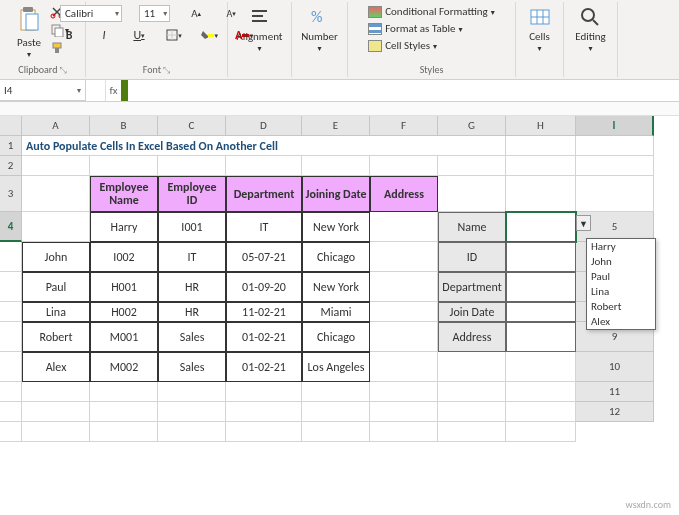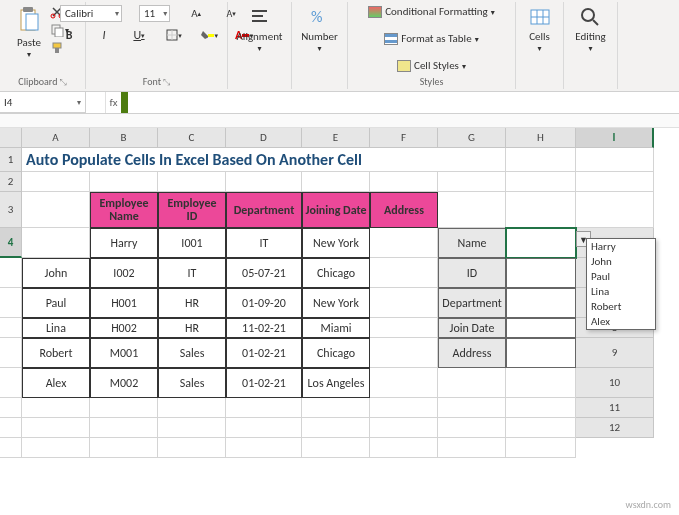--- a/index.html
+++ b/index.html
@@ -24,22 +24,22 @@
 .fx-ico { width: 22px; display: flex; align-items: center; justify-content: center; color: #666; font-size: 11px; border-right: 7px solid #4d7c0f; }
 .formula-input { flex: 1; padding: 2px 6px; font-size: 11px; }
 .spacer-row { height: 14px; border-bottom: 1px solid #e0e0e0; background: #fafafa; }
 .sheet { display: grid; grid-template-columns: 22px 68px 68px 68px 76px 68px 68px 68px 70px 78px; }
 .hdr, .rownum { background: #e6e6e6; border-right: 1px solid #c6c6c6; border-bottom: 1px solid #c6c6c6; font-size: 11px; color: #444; display: flex; align-items: center; justify-content: center; }
 .hdr { height: 20px; }
 .rownum { justify-content: center; }
 .rownum.sel { background: #d4d4d4; color: #217346; font-weight: bold; border-bottom: 2px solid #217346; }
 .hdr.sel { background: #d4d4d4; color: #217346; font-weight: bold; border-right: 2px solid #217346; }
 .cell { border-right: 1px solid #d4d4d4; border-bottom: 1px solid #d4d4d4; padding: 2px 4px; font-size: 12px; display: flex; align-items: center; background: #fff; min-height: 20px; }
-.cell.title { color: #1f4e79; font-weight: bold; font-size: 16px; }
-.tbl-hdr { background: #ec4899; border: 1px solid #333; font-weight: bold; text-align: center; justify-content: center; line-height: 1.1; padding: 4px 2px; }
+.cell.title { color: #1f4e79; font-weight: bold; font-size: 12px; }
+.tbl-hdr { background: #f0abfc; border: 1px solid #333; font-weight: bold; text-align: center; justify-content: center; line-height: 1.1; padding: 4px 2px; }
 .tbl-cell { border: 1px solid #333; justify-content: center; text-align: center; background: #fff; }
 .field-lbl { background: #e8e8e8; border: 1px solid #666; justify-content: center; font-weight: 500; }
 .field-val { border: 1px solid #666; background: #fff; position: relative; }
 .active-cell { outline: 2px solid #217346; outline-offset: -1px; }
 .dv-arrow { position: absolute; right: -16px; top: 2px; width: 15px; height: 16px; border: 1px solid #999; background: #f0f0f0; display: flex; align-items: center; justify-content: center; cursor: pointer; font-size: 9px; }
 .dropdown-list { position: absolute; top: 238px; left: 586px; width: 70px; background: #fff; border: 1px solid #666; box-shadow: 2px 2px 4px rgba(0,0,0,0.2); z-index: 10; }
 .dropdown-list div { padding: 1px 4px; font-size: 11px; cursor: pointer; }
 .h-tall { min-height: 36px; }
 .h-med { min-height: 30px; }
 .multiline { flex-direction: column; line-height: 1.1; justify-content: center; }
@@ -156,21 +156,21 @@
             <text x="2" y="16" font-size="16" fill="#5b9bd5">%</text>
           </svg>
           <span>Number</span>
           <span style="font-size:8px">▾</span>
         </div>
       </div>
     <div class="ribbon-group-label"></div>
   </div>
 
   <div class="ribbon-group" style="width:168px">
-    <div class="ribbon-content" style="flex-direction:column;align-items:center;gap:12px">
+    <div class="ribbon-content" style="flex-direction:column;align-items:flex-start;gap:2px">
       <div class="style-item">
           <span class="style-ico" style="background:linear-gradient(#e66,#6c6)"></span>
           <span>Conditional Formatting</span>
           <span style="font-size:8px">▾</span>
         </div>
       <div class="style-item">
           <span class="style-ico" style="background:repeating-linear-gradient(#69c,#69c 3px,#fff 3px,#fff 6px)"></span>
           <span>Format as Table</span>
           <span style="font-size:8px">▾</span>
         </div>

